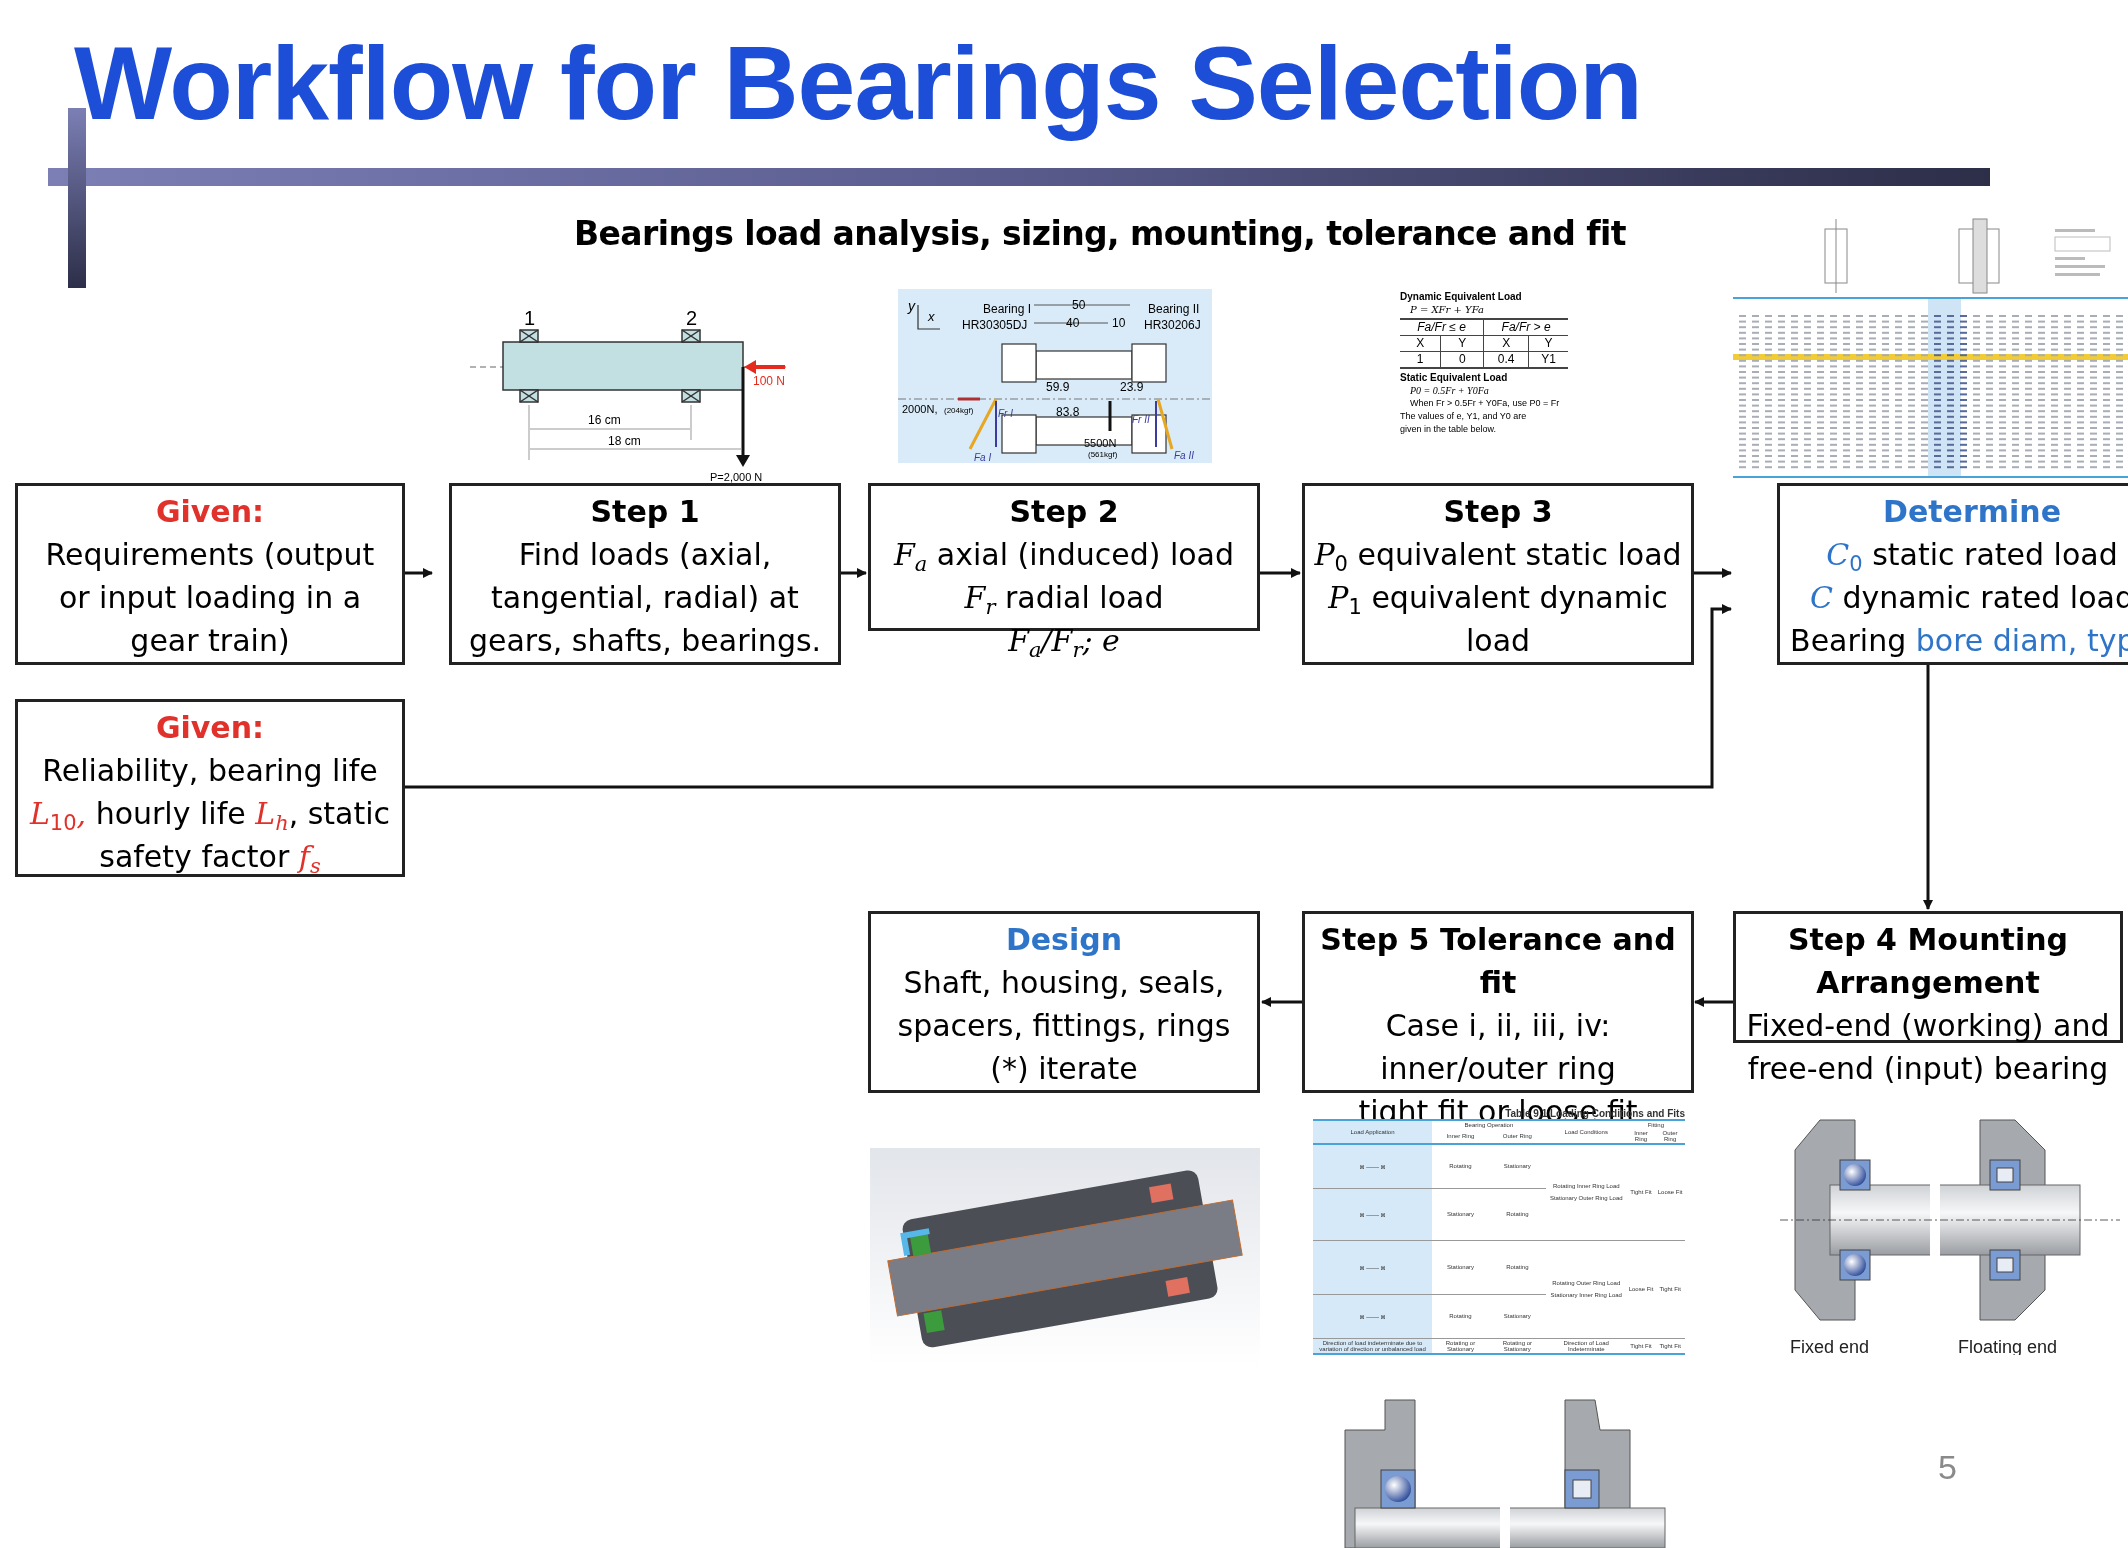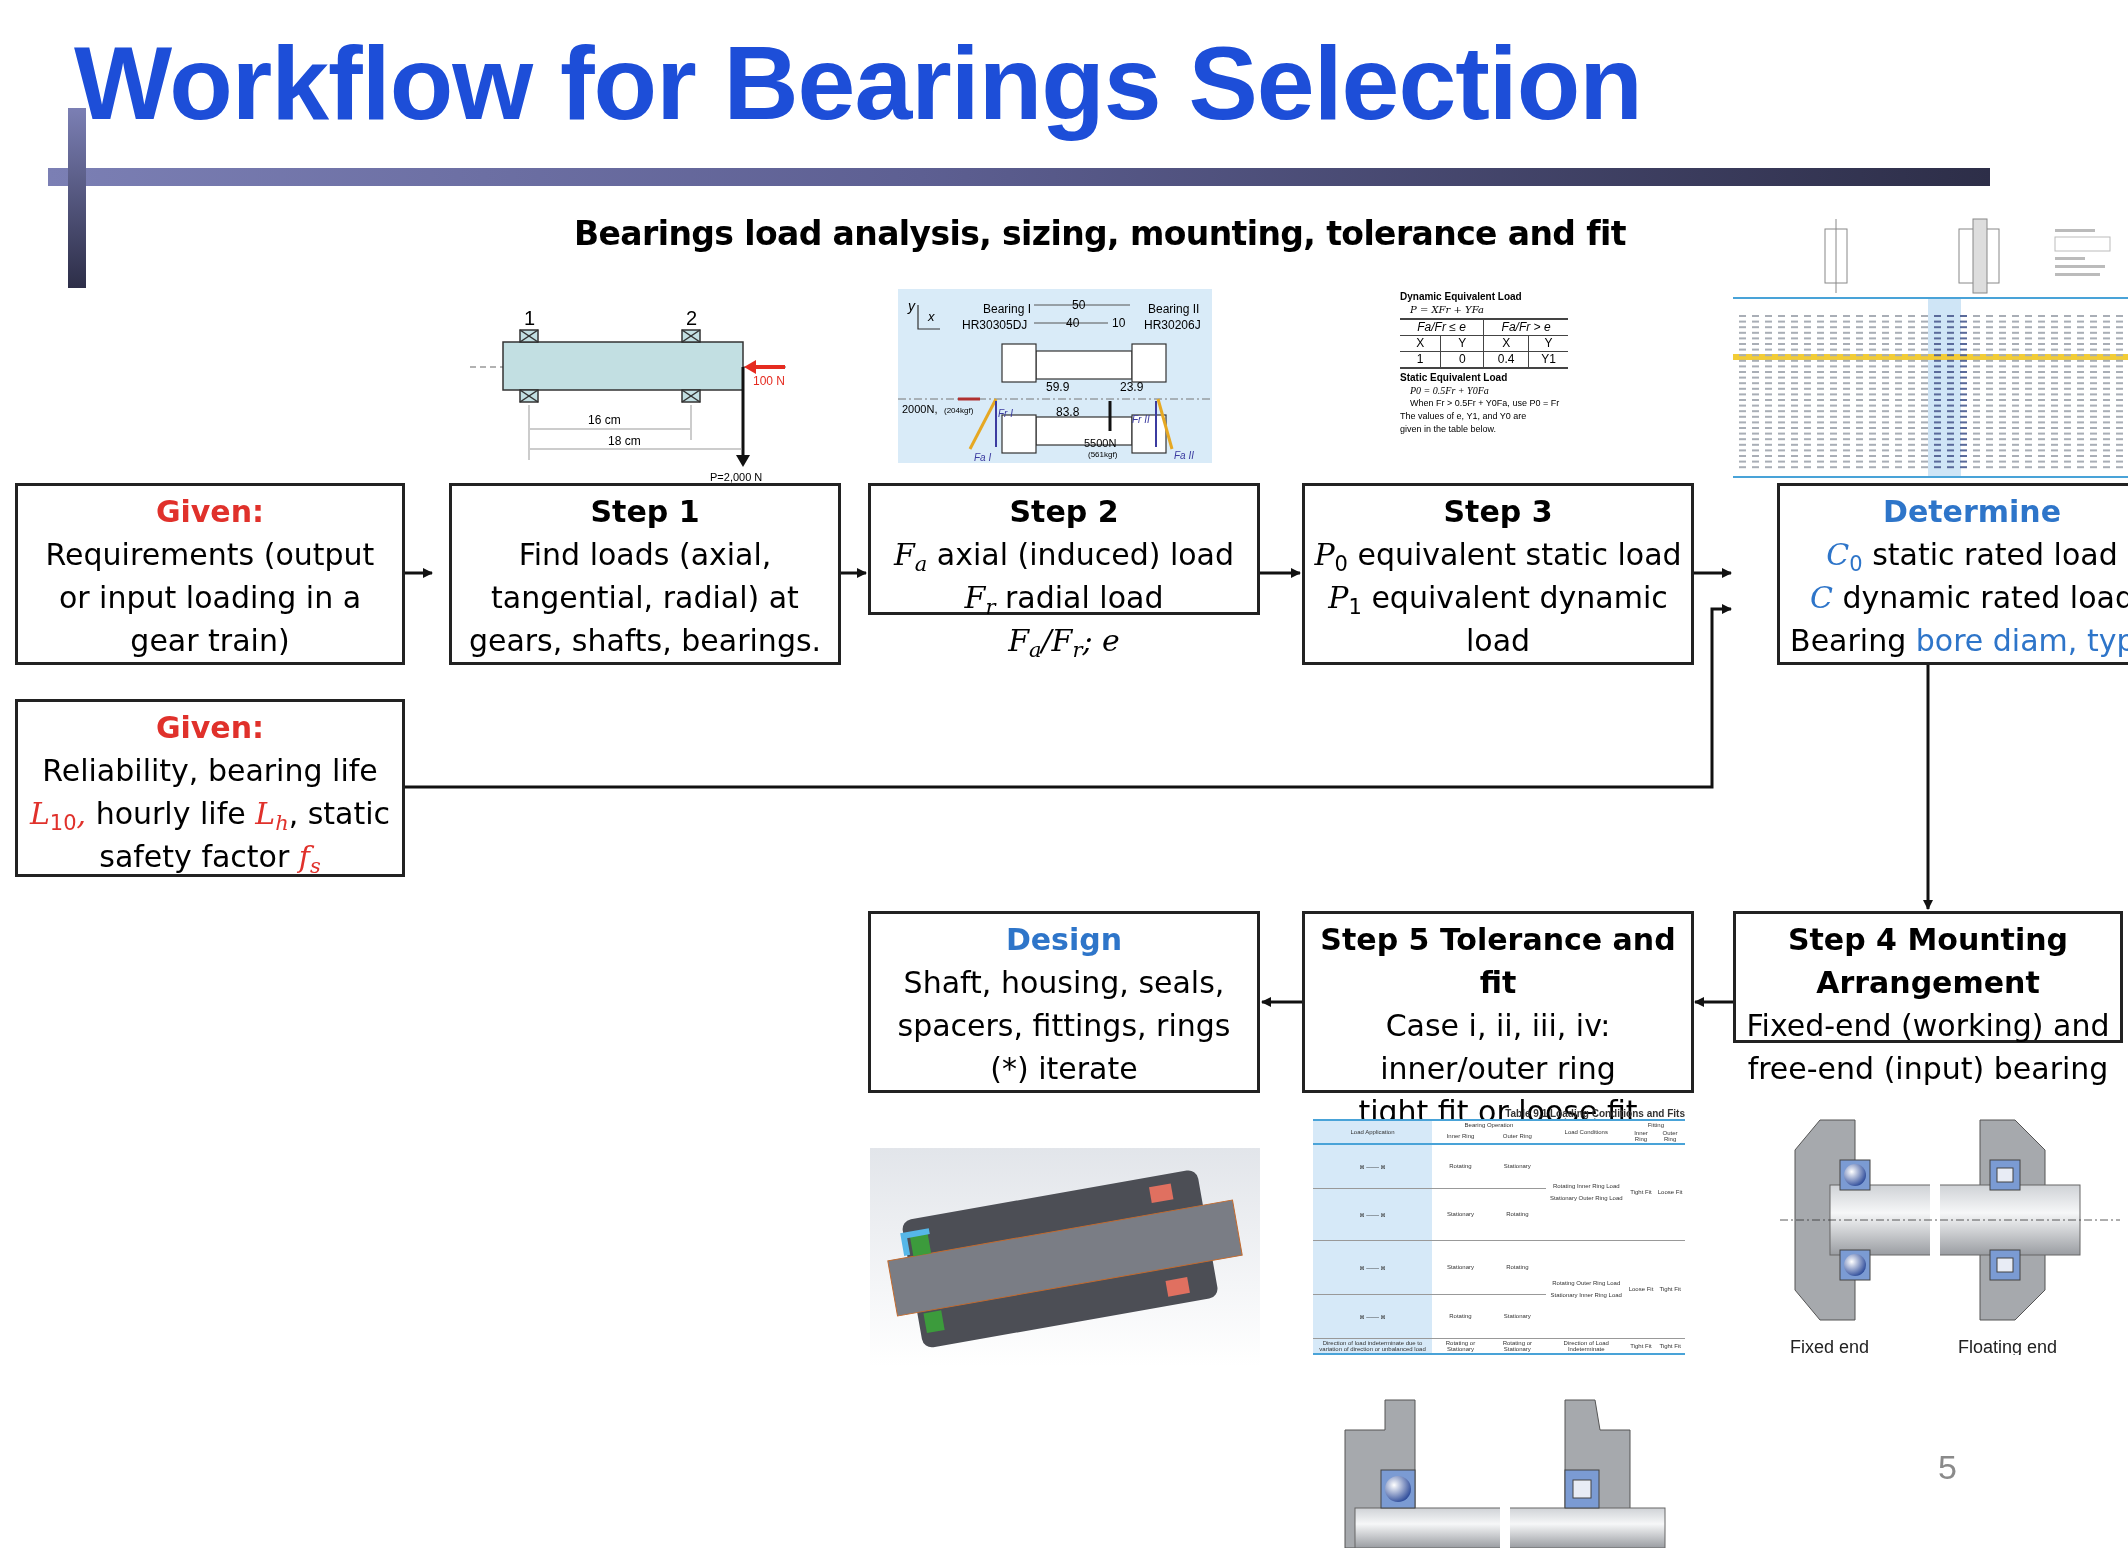--- a/index.html
+++ b/index.html
@@ -50,21 +50,21 @@
   <div>gear train)</div>
 </div>
 
 <div class="box" style="left:434px;top:483px;width:392px;height:182px;margin-left:15px;">
   <div class="hd">Step 1</div>
   <div>Find loads (axial,</div>
   <div>tangential, radial) at</div>
   <div>gears, shafts, bearings.</div>
 </div>
 
-<div class="box" style="left:868px;top:483px;width:392px;height:132px;">
+<div class="box" style="left:868px;top:483px;width:392px;height:148px;">
   <div class="hd">Step 2</div>
   <div><span class="m">F</span><sub class="i m">a</sub><span> axial (induced) load</span></div>
   <div><span class="m">F</span><sub class="i m">r</sub><span> radial load</span></div>
   <div class="m"><span>F</span><sub class="i">a</sub><span>/F</span><sub class="i">r</sub><span>; e</span></div>
 </div>
 
 <div class="box" style="left:1302px;top:483px;width:392px;height:182px;">
   <div class="hd">Step 3</div>
   <div><span class="m">P</span><sub>0</sub><span> equivalent static load</span></div>
   <div><span class="m">P</span><sub>1</sub><span> equivalent dynamic</span></div>

